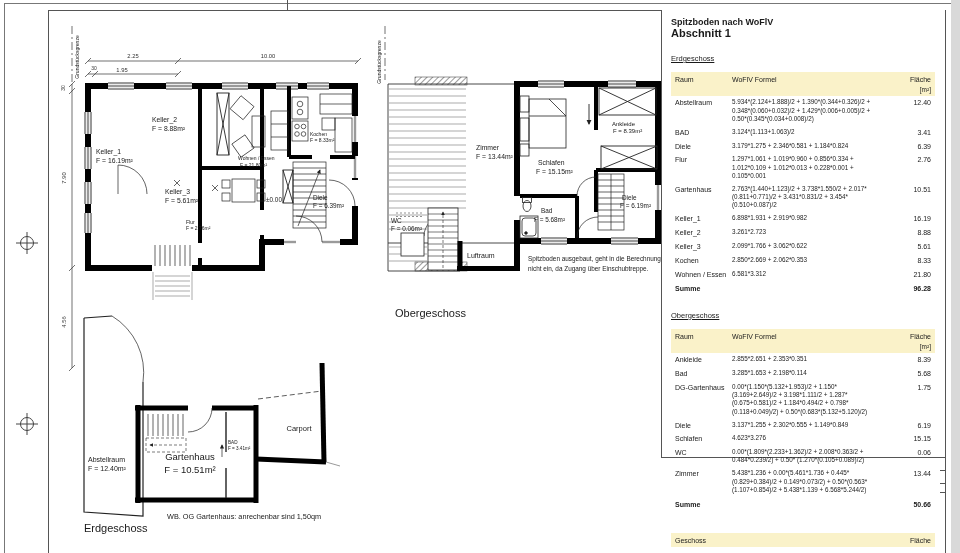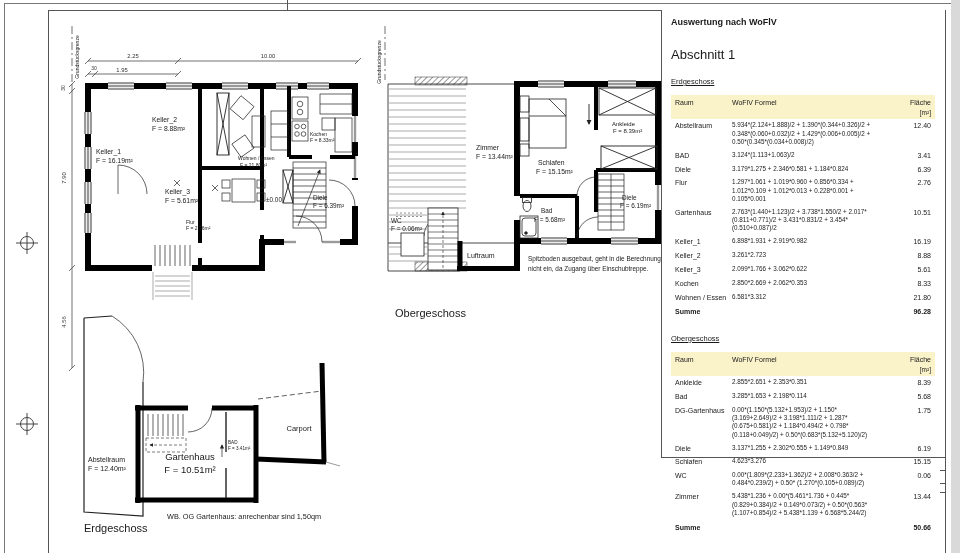--- a/index.html
+++ b/index.html
@@ -5,21 +5,21 @@
   html,body{margin:0;padding:0;background:#fff;}
   .stage{position:relative;width:960px;height:553px;background:#ffffff;overflow:hidden;
          font-family:"Liberation Sans",sans-serif;color:#1a1a1a;}
   .stage svg{position:absolute;left:0;top:0;}
   svg text{fill:#1a1a1a;font-family:"Liberation Sans",sans-serif;}
   .dimtxt{fill:#333;}
   
   .panel{position:absolute;left:661px;top:10px;width:284px;height:448px;box-sizing:border-box;
          border-left:1px solid #555;border-bottom:1px solid #555;padding:0 10px 0 9px;background:#fff;}
   .rpt-title{font-size:9px;font-weight:bold;margin-top:7px;}
-  .rpt-abschnitt{font-size:13px;font-weight:normal;margin-top:20px;}
+  .rpt-abschnitt{font-size:11px;font-weight:bold;margin-top:0;}
   .rpt-heading{font-size:7.5px;text-decoration:underline;margin-top:15px;}
   .thead{display:grid;grid-template-columns:57px 1fr 42px;background:#faf2c9;margin-top:9px;
          padding:4px 4px 3px 4px;font-size:7px;}
   .thead .c-area{display:flex;flex-direction:column;align-items:flex-end;row-gap:3px;}
   .unit{font-size:6.5px;}
   .trow{display:grid;grid-template-columns:57px 1fr 42px;padding:2.4px 4px;font-size:7px;line-height:1.3;}
   .trow2,.thead2{grid-template-columns:1fr 42px;}
   .c-formel{font-size:6.3px;padding-right:8px;color:#222;}
   .c-area{text-align:right;}
   .sum{font-weight:bold;margin-top:1px;}
@@ -475,21 +475,21 @@
       <text x="228" y="444" font-size="4.6">BAD</text>
       <text x="228" y="450" font-size="4.6">F = 3.41m²</text>
       <text x="299" y="431" font-size="7.5" text-anchor="middle" fill="#333">Carport</text>
       <text x="167" y="519" font-size="7.3">WB. OG Gartenhaus:  anrechenbar sind 1,50qm</text>
       <text x="84" y="532" font-size="11" fill="#222">Erdgeschoss</text>
     </g>
   </g>
 </svg>
 
 <div class="panel">
-  <div class="rpt-title">Auswertung nach WoFlV</div>
+  <div class="rpt-title">Spitzboden nach WoFlV</div>
   <div class="rpt-abschnitt">Abschnitt 1</div>
 
   <div class="rpt-heading">Erdgeschoss</div>
   <div class="thead">
     <div>Raum</div>
     <div>WoFlV Formel</div>
     <div class="c-area">
           <span>Fläche</span>
           <span class="unit">[m²]</span>
         </div>

